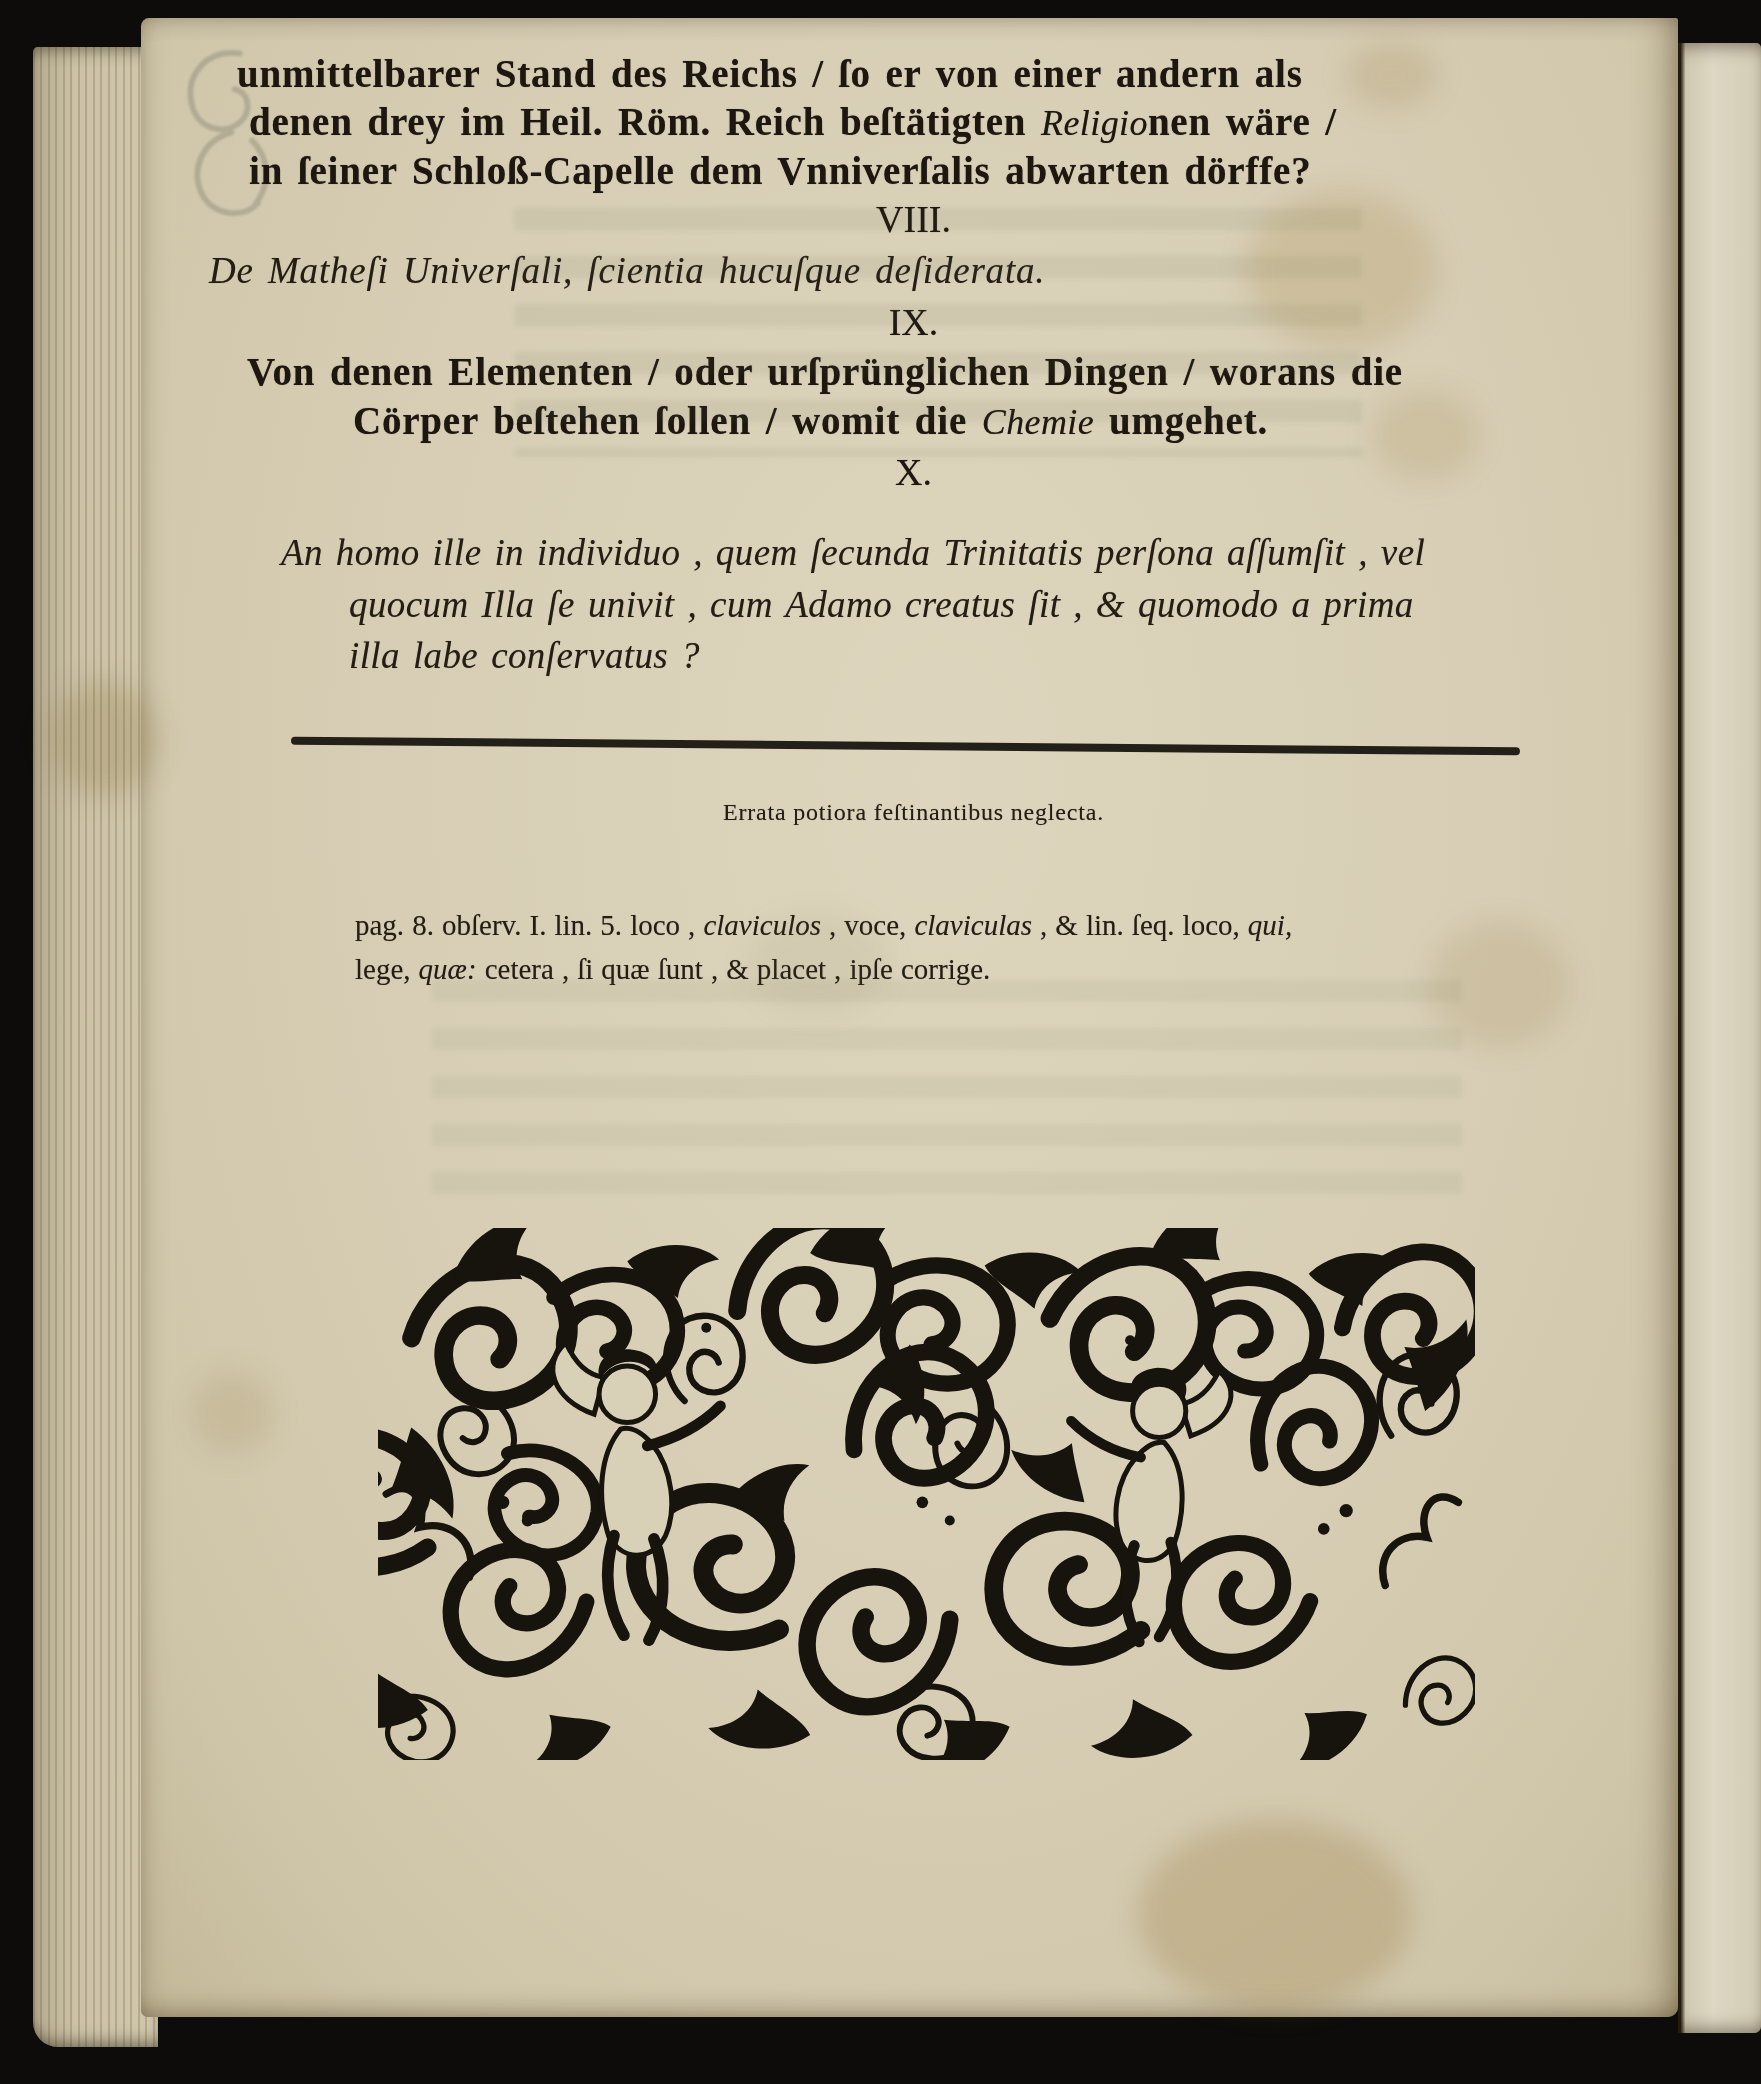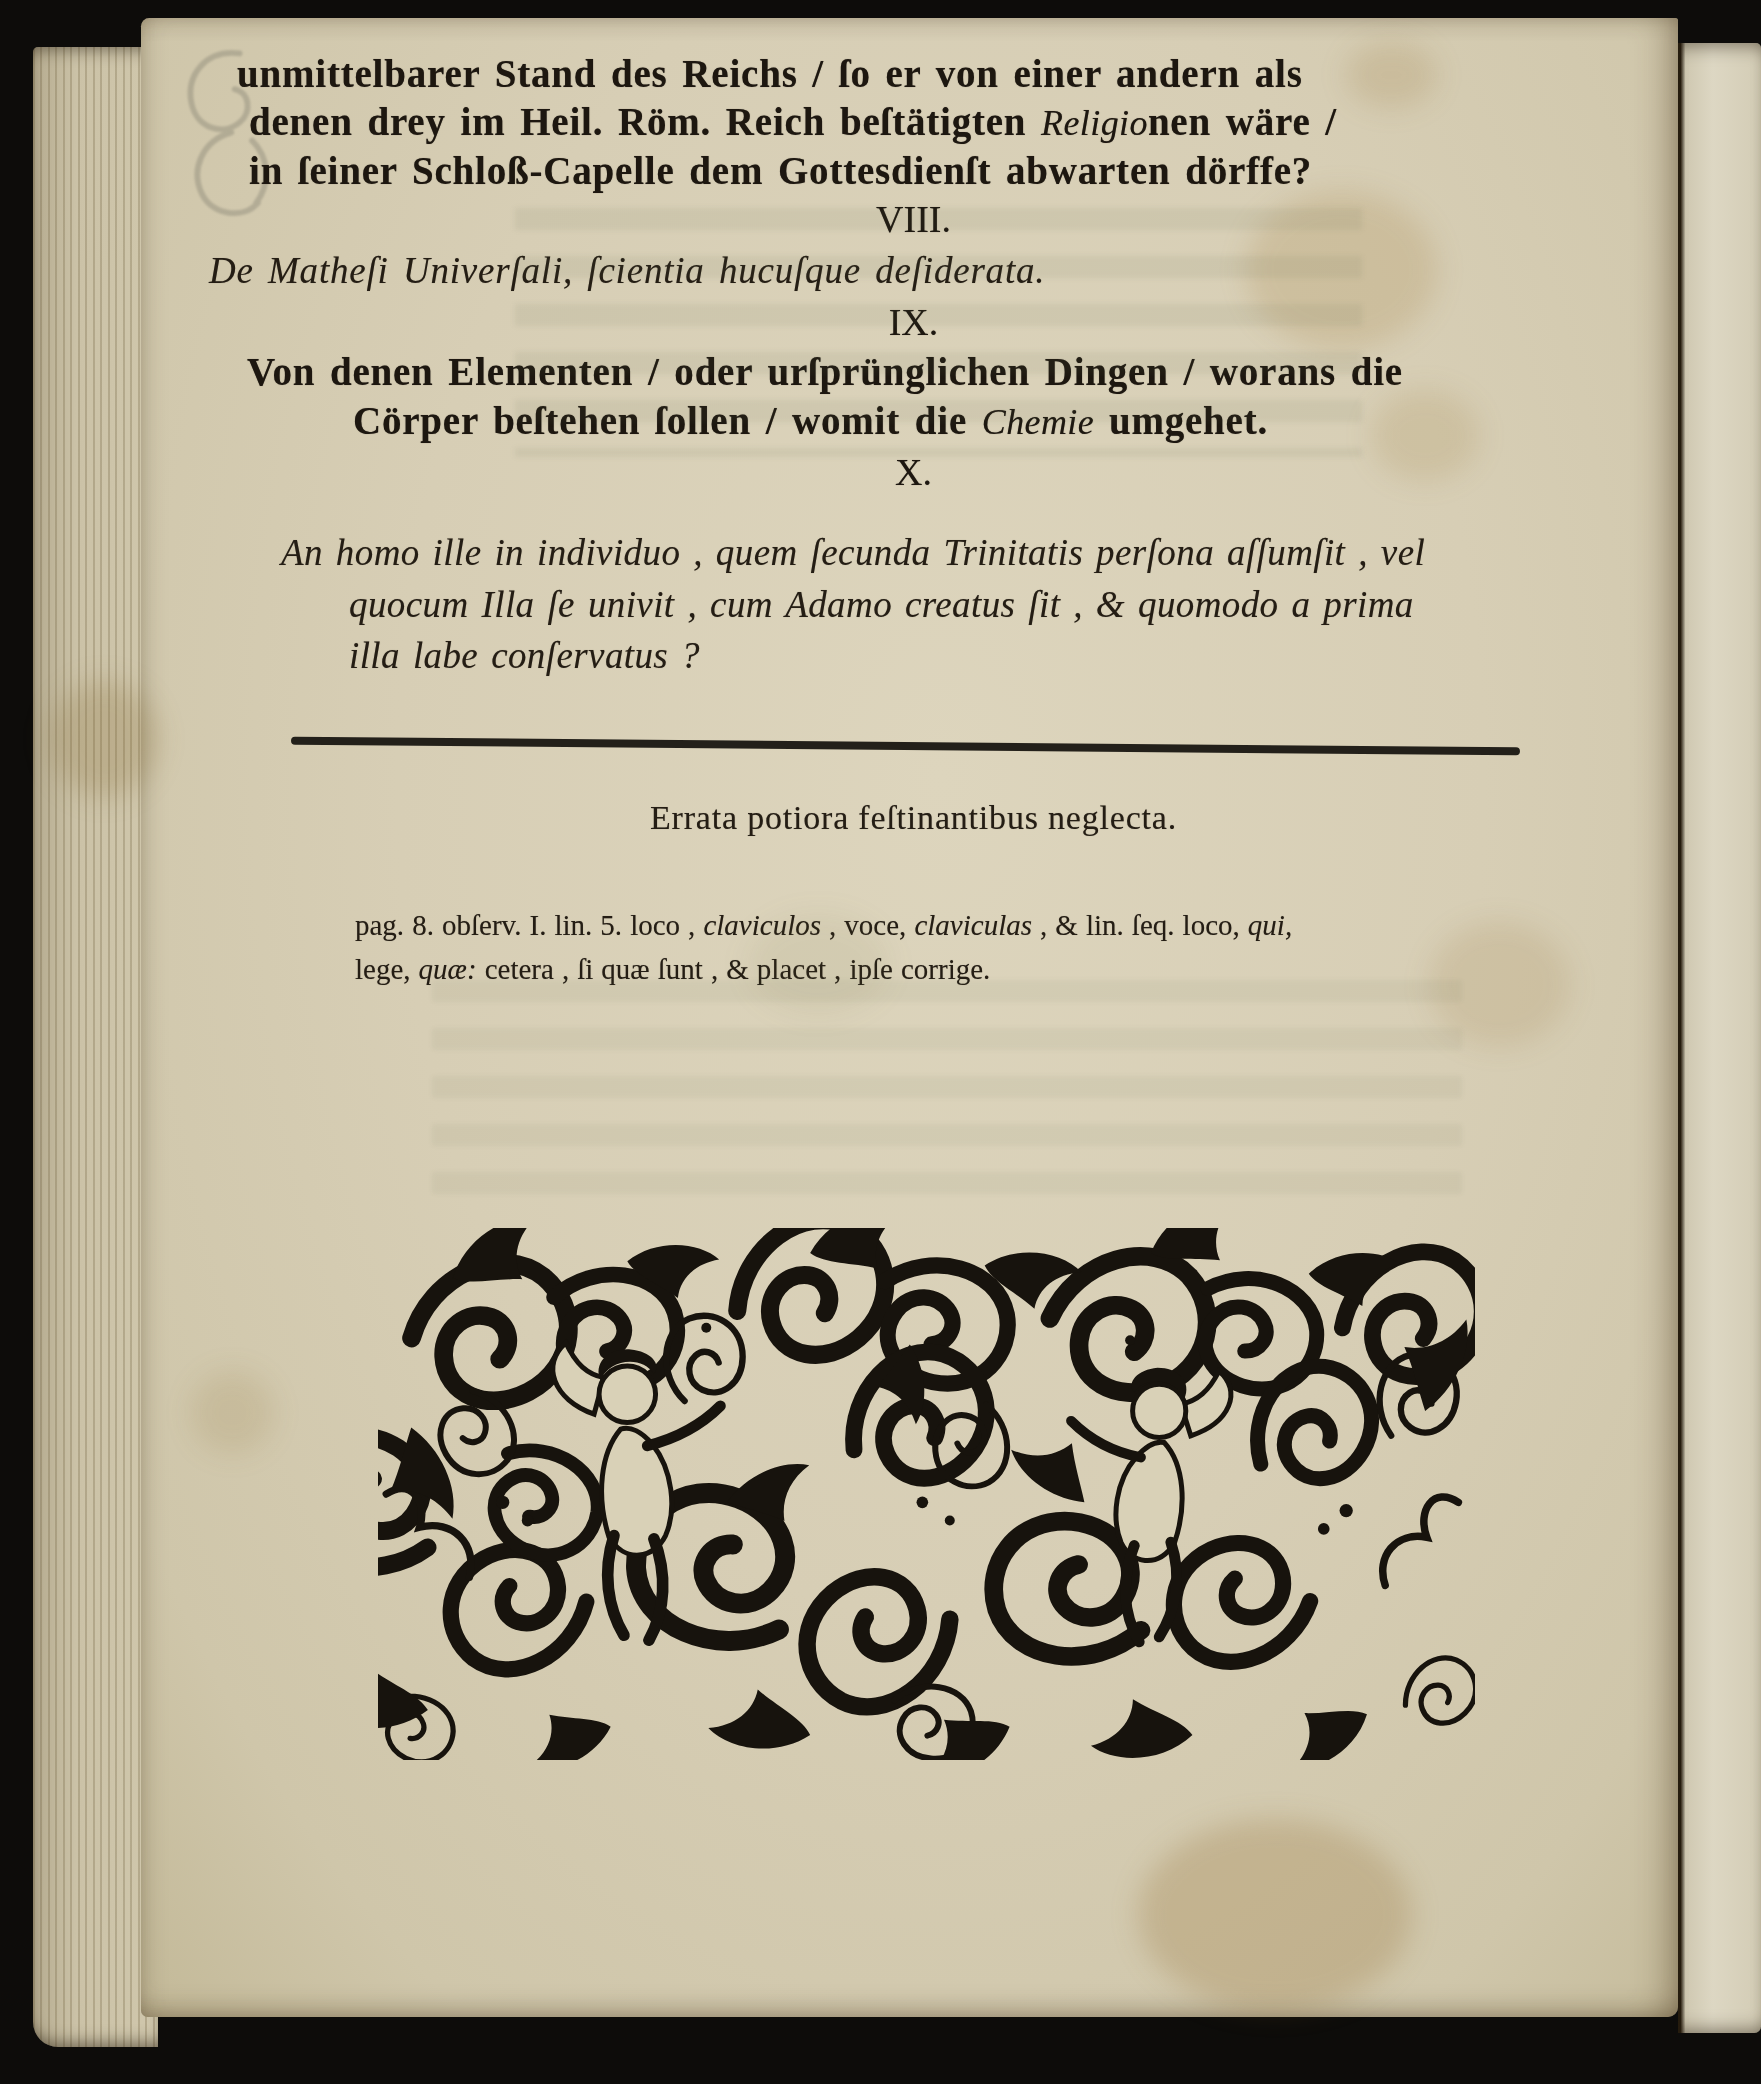--- a/index.html
+++ b/index.html
@@ -43,21 +43,21 @@
       text-shadow:0 0 0.8px rgba(29,23,16,.55);}
   .bl .seg-italic{font-weight:400;font-style:italic;font-size:36px;letter-spacing:0.4px;}
   .lat{font-style:italic;font-size:37px;color:#241d14;letter-spacing:0.4px;word-spacing:3.3px;
       text-shadow:0 0 0.8px rgba(29,23,16,.4);}
   .lat-head{font-style:italic;font-size:37px;color:#241d14;letter-spacing:0.8px;word-spacing:4.2px;
       text-shadow:0 0 0.8px rgba(29,23,16,.4);}
   .rom{font-size:29px;color:#241d14;word-spacing:0.8px;text-shadow:0 0 0.8px rgba(29,23,16,.35);}
   .rom .seg-italic{font-style:italic;}
   .numeral{font-size:38px;color:#1d1710;text-shadow:0 0 0.8px rgba(29,23,16,.5);}
   .center-row{position:absolute;left:50px;width:1445px;text-align:center;white-space:nowrap;}
-  .err-head{font-size:34px;letter-spacing:0.8px;color:#241d14;text-shadow:0 0 0.8px rgba(29,23,16,.4);}
+  .err-head{font-size:24px;letter-spacing:0.8px;color:#241d14;text-shadow:0 0 0.8px rgba(29,23,16,.4);}
   .rule{position:absolute;left:150px;top:724px;width:1229px;height:7.5px;background:#23201a;
         border-radius:4.2px;transform:rotate(.5deg);}
   .ghost-swirl{position:absolute;left:32px;top:23px;opacity:.30;filter:blur(1.2px);}
   .ornament{position:absolute;left:237px;top:1210px;width:1097px;height:532px;}
 </style>
 </head>
 <body>
 
 <div class="stage">
 
@@ -68,21 +68,21 @@
     <svg class="ghost-swirl" width="125" height="191" viewBox="0 0 150 230">
       <g stroke="#6b6a5e" stroke-width="7" fill="none" stroke-linecap="round">
         <path d="M80,15 C40,10 15,40 22,75 C28,105 60,115 80,98 C95,85 92,62 74,58"></path>
         <path d="M70,110 C35,120 20,155 35,185 C48,210 85,215 102,195"></path>
         <path d="M95,120 C115,140 118,170 100,195"></path>
       </g>
     </svg>
 
     <div class="txt bl" style="left:96px;top:33px"><span class="seg-fraktur">unmittelbarer Stand des Reichs /  ſo er von einer andern als</span></div>
     <div class="txt bl" style="left:108px;top:81px"><span class="seg-fraktur">denen drey im Heil. Röm. Reich beſtätigten </span><span class="seg-italic">Religio</span><span class="seg-fraktur">nen wäre /</span></div>
-    <div class="txt bl" style="left:108px;top:130px"><span class="seg-fraktur">in ſeiner Schloß-Capelle dem Gottesdienſt abwarten dörffe?</span></div>
+    <div class="txt bl" style="left:108px;top:130px"><span class="seg-fraktur">in ſeiner Schloß-Capelle dem Vnniverſalis abwarten dörffe?</span></div>
 
     <div class="center-row numeral" style="top:179px">VIII.</div>
     <div class="txt lat-head" style="left:68px;top:231px">De Matheſi Univerſali, ſcientia hucuſque deſiderata.</div>
 
     <div class="center-row numeral" style="top:282px">IX.</div>
     <div class="txt bl" style="left:106px;top:331px"><span class="seg-fraktur">Von denen Elementen / oder urſprünglichen Dingen / worans die</span></div>
     <div class="txt bl" style="left:212px;top:380px"><span class="seg-fraktur">Cörper beſtehen ſollen / womit die </span><span class="seg-italic">Chemie</span><span class="seg-fraktur"> umgehet.</span></div>
 
     <div class="center-row numeral" style="top:432px">X.</div>
     <div class="txt lat" style="left:140px;top:513px"><span class="seg-italic">An homo ille in individuo ,  quem ſecunda Trinitatis perſona aſſumſit ,  vel</span></div>

